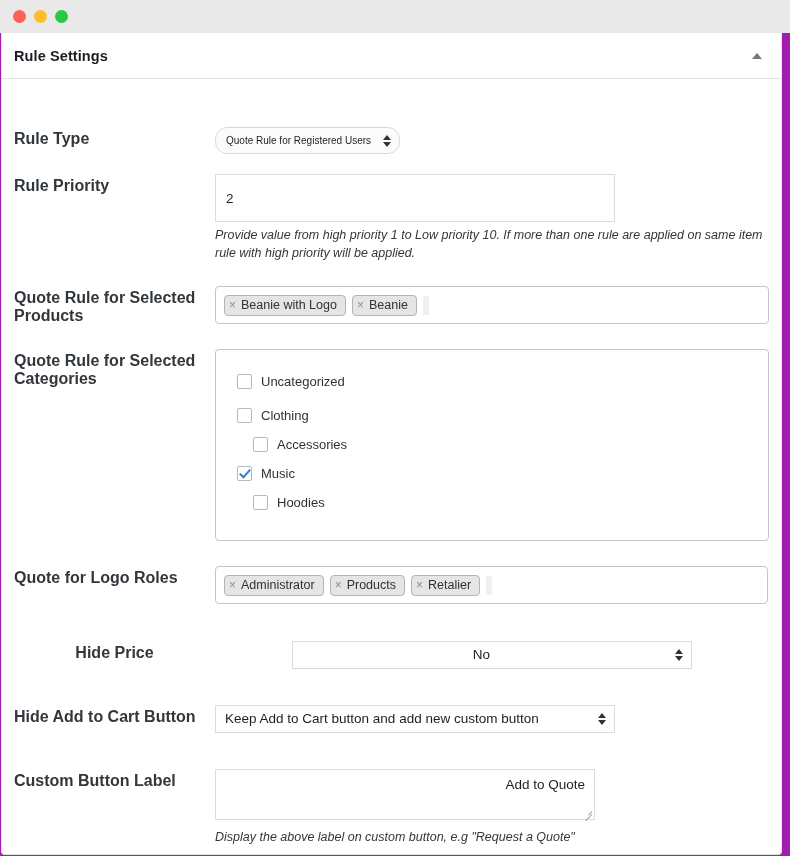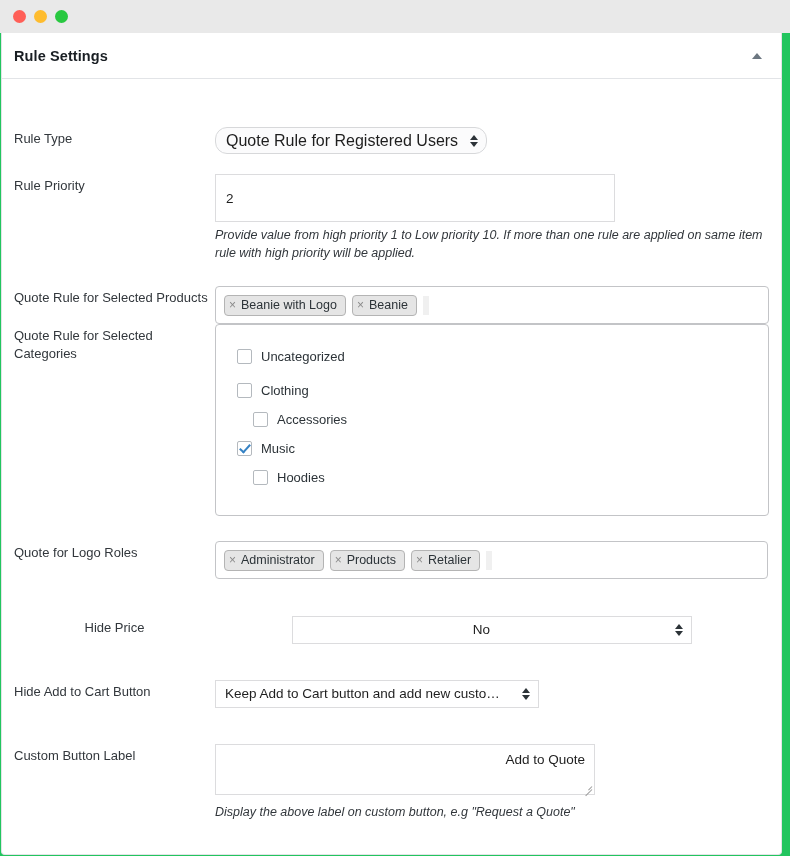--- a/index.html
+++ b/index.html
@@ -12,21 +12,21 @@
     height: 856px;
     font-family: "Liberation Sans", sans-serif;
     overflow: hidden;
   }
 
   
   .window {
     width: 790px;
     height: 856px;
     position: relative;
-    background: #22c55e;
+    background: #a21caf;
     box-sizing: border-box;
   }
   .titlebar {
     height: 33px;
     background: #e9e9e9;
     display: flex;
     align-items: center;
     padding-left: 13px;
     box-sizing: border-box;
   }
@@ -93,22 +93,22 @@
   .form-body {
     padding: 0 12px;
   }
   .row {
     display: flex;
     align-items: flex-start;
   }
   .row-label {
     width: 201px;
     flex: 0 0 201px;
-    font-size: 13px;
-    font-weight: normal;
+    font-size: 16px;
+    font-weight: bold;
     color: #32373c;
     line-height: 18px;
     padding-top: 3px;
     box-sizing: border-box;
   }
   .row-field {
     flex: 1;
     min-width: 0;
   }
   .help {
@@ -145,21 +145,21 @@
     border-top: 5px solid #2c3338;
   }
 
   
   .select-pill {
     height: 27px;
     border-radius: 12px;
     border: 1px solid #d7d8da;
     background: #fbfbfc;
     padding: 0 28px 0 10px;
-    font-size: 16px;
+    font-size: 10px;
     color: #1e1e1e;
     line-height: 25px;
     display: inline-block;
     box-sizing: border-box;
     cursor: pointer;
     white-space: nowrap;
   }
 
   
   .select-rect {
@@ -366,21 +366,21 @@
             </span>
             <span class="token">
               <span class="x">×</span>
               <span>Beanie</span>
             </span>
             <span class="token-caret"></span>
           </div>
         </div>
       </div>
 
-      <div class="row" style="">
+      <div class="row" style="margin-top:24px;">
         <div class="row-label">Quote Rule for Selected Categories</div>
         <div class="row-field">
           <div class="tree-box" style="width:554px;">
             <div class="tree-item">
               <span class="cbx"></span>
               <span>Uncategorized</span>
             </div>
             <div class="tree-item" style="margin-top:5px;">
               <span class="cbx"></span>
               <span>Clothing</span>
@@ -431,21 +431,21 @@
               <i class="up"></i>
                 <i class="down"></i>
             </span>
           </div>
         </div>
       </div>
 
       <div class="row" style="margin-top:32px;">
         <div class="row-label">Hide Add to Cart Button</div>
         <div class="row-field">
-          <div class="select-wrap" style="width:324px;">
+          <div class="select-wrap" style="width:400px;">
             <div class="select-rect">Keep Add to Cart button and add new custom button</div>
             <span class="arrows">
               <i class="up"></i>
                 <i class="down"></i>
             </span>
           </div>
         </div>
       </div>
 
       <div class="row" style="margin-top:32px;">

